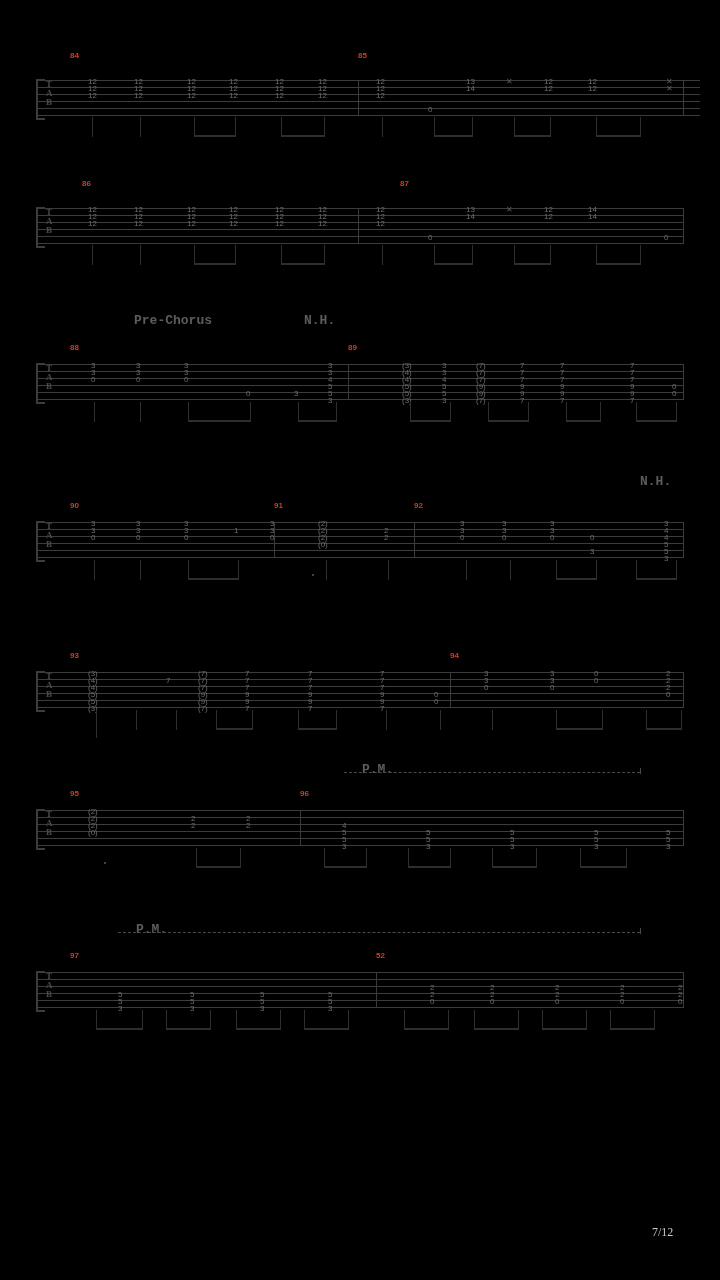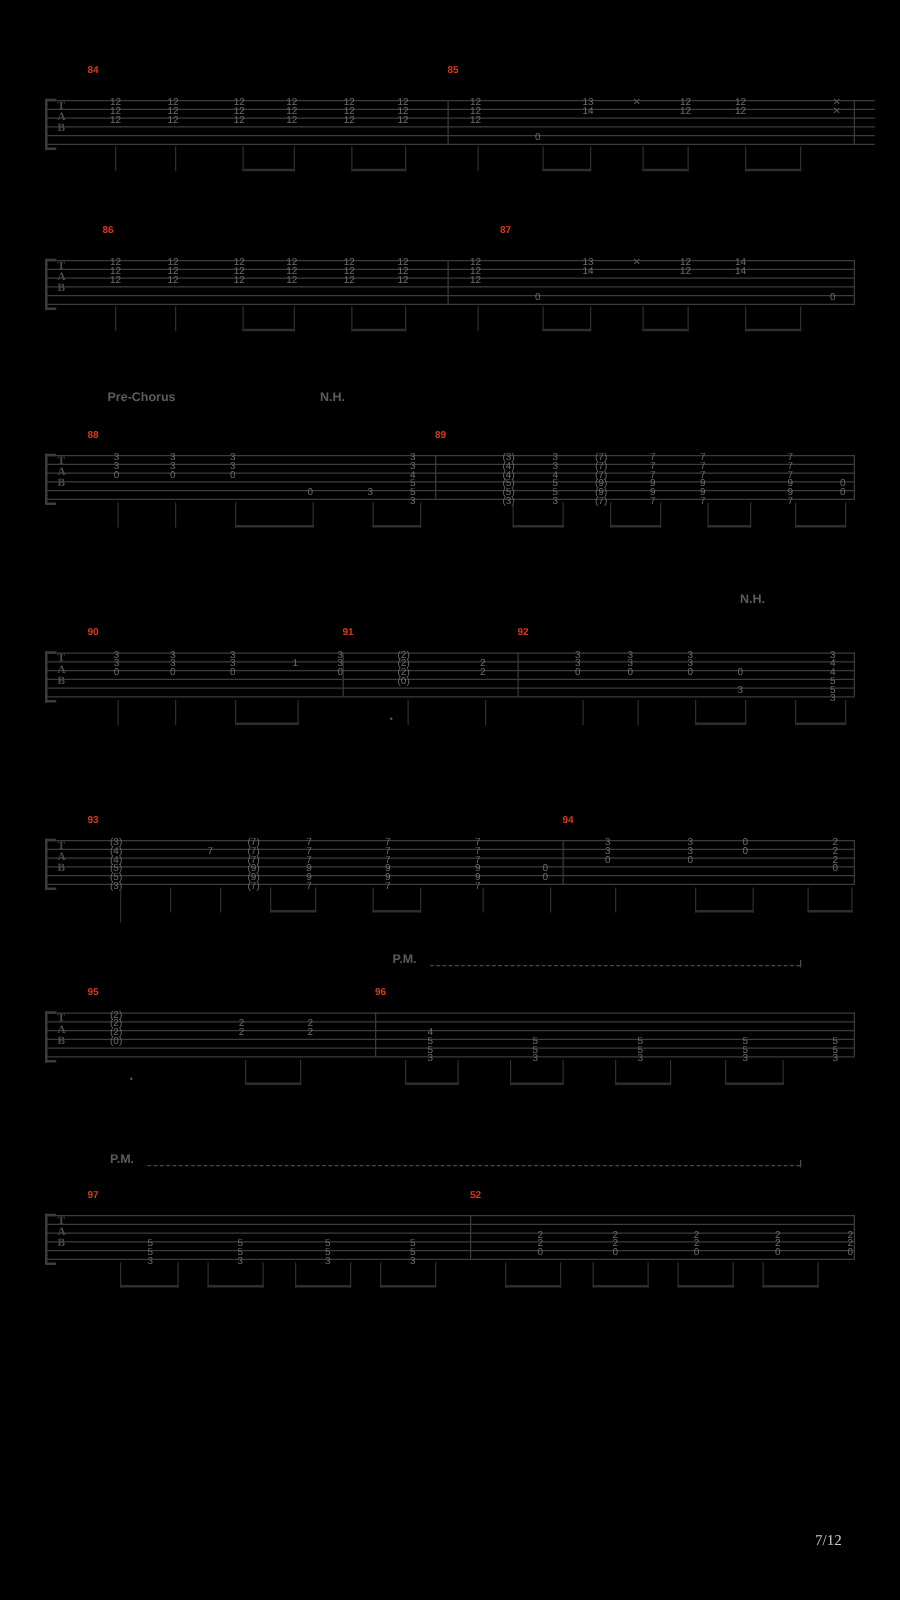--- a/index.html
+++ b/index.html
@@ -98,24 +98,25 @@
   .dot {
     position: absolute;
     width: 2px; height: 2px;
     background: #5a5a5a;
     border-radius: 50%;
   }
   
   .marking {
     position: absolute;
     color: #5c5c5c;
-    font-family: Liberation Sans, sans-serif;
-    font-size: 10px;
+    font-family: Liberation Mono, monospace;
+    font-size: 13px;
     font-weight: bold;
     white-space: nowrap;
+    margin-left: 48px;
   }
   .pm-line {
     position: absolute;
     height: 1px;
     border-top: 1px dashed #4a4a4a;
   }
   .pm-tick {
     position: absolute;
     width: 1px;
     background: #4a4a4a;

